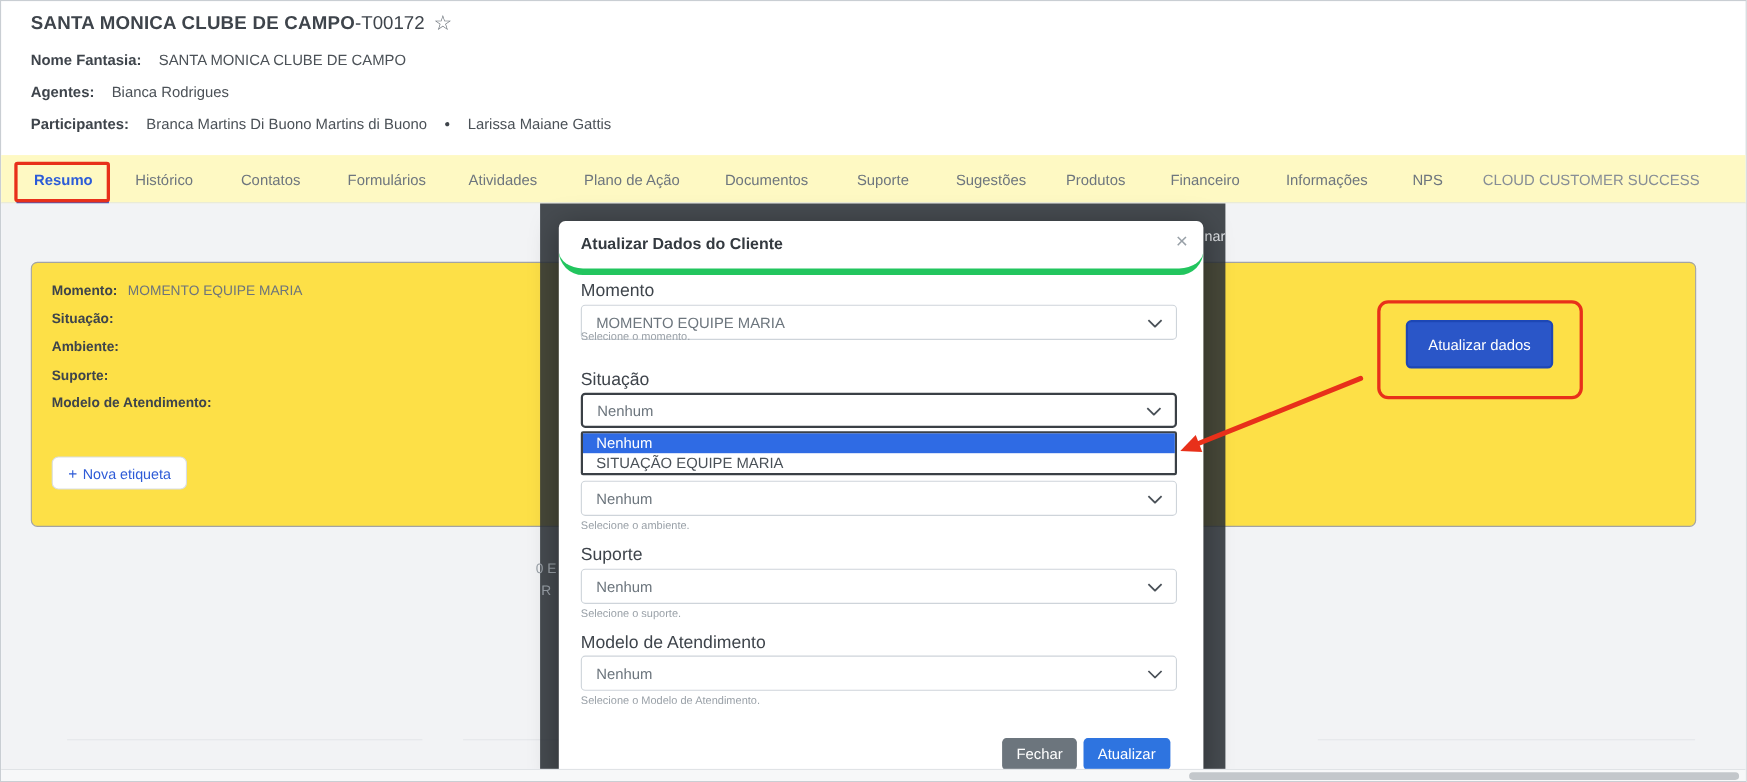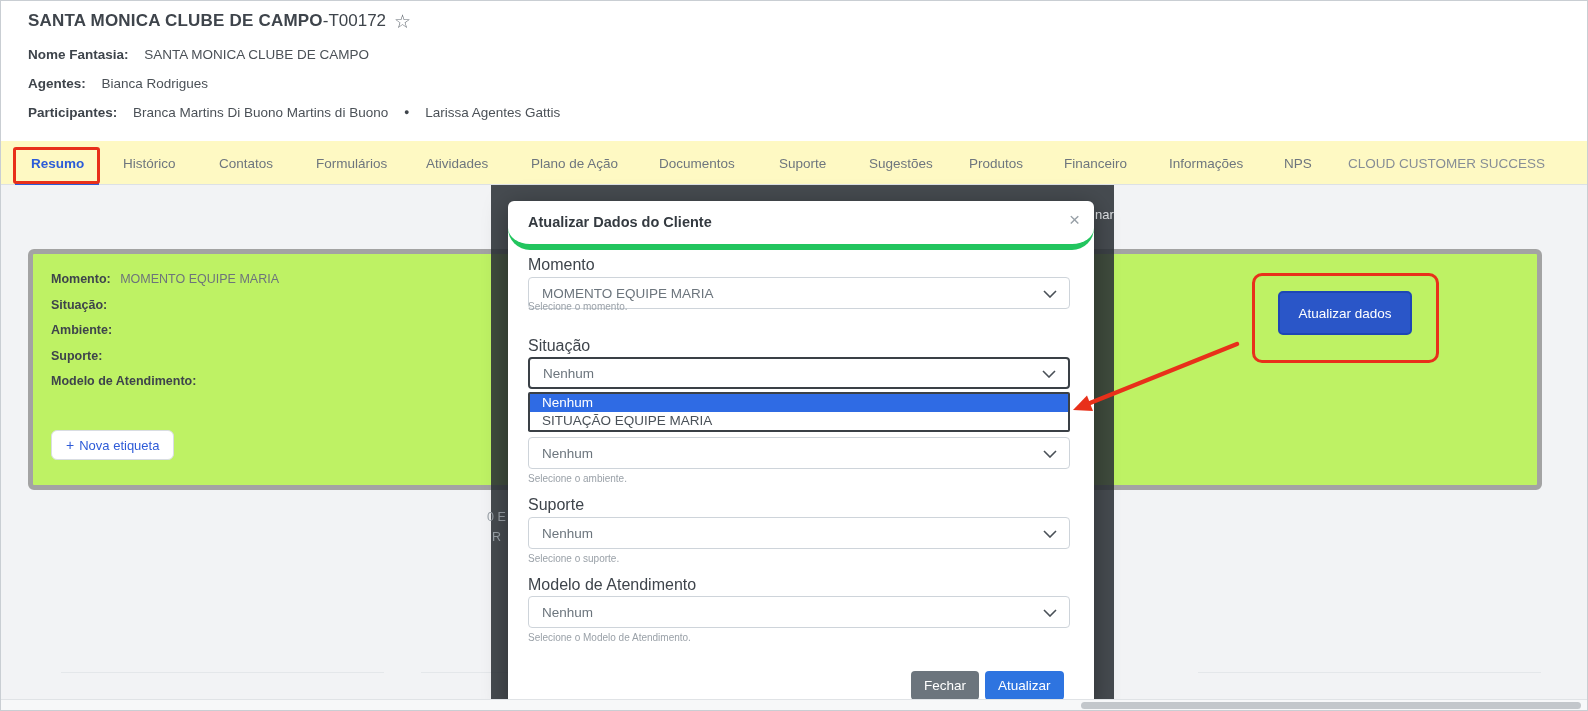--- a/index.html
+++ b/index.html
@@ -17,21 +17,21 @@
   .info-row .val{margin-left:12px;}
   .info-row .bullet{font-size:9px;color:#3e444b;margin:0 12px;vertical-align:2px;}
   
   .tabbar{position:absolute;left:0;top:140px;width:100%;height:44px;background:#fef9c3;border-bottom:1px solid #dde1e5;box-sizing:border-box;}
   .tab{position:absolute;top:15px;font-size:13.5px;color:#6e767e;cursor:pointer;white-space:nowrap;}
   .tab.active{color:#2c5cd8;font-weight:600;}
   .tab.last{color:#878e96;}
   .tab-underline{position:absolute;left:14px;top:41px;width:84px;height:3px;background:#2c5cd8;}
   
   .content{position:absolute;left:0;top:184px;right:0;bottom:11px;background:#f2f3f5;}
-  .card{position:absolute;left:27px;top:64px;width:1514px;height:241px;background:#bef264;border:5px solid #a3a3a3;border-radius:6px;box-sizing:border-box;}
+  .card{position:absolute;left:27px;top:53px;width:1514px;height:241px;background:#fde047;border:1px solid #a3a3a3;border-radius:6px;box-sizing:border-box;}
   .cfield{position:absolute;left:18px;font-size:12.5px;white-space:nowrap;}
   .cfield .clbl{font-weight:700;color:#3e444b;}
   .cfield .cval{color:#6d747b;margin-left:6px;}
   .new-tag-btn{position:absolute;left:18px;top:176px;height:28px;display:inline-flex;align-items:center;padding:0 14px;
     border:1px solid #d9dde2;border-radius:6px;background:#fff;color:#2e5bd7;font-size:13px;cursor:pointer;}
   .new-tag-btn .plus{margin-right:5px;font-size:14px;}
   .update-btn{position:absolute;left:1277px;top:290px;width:134px;height:44px;background:#2a56c8;border:2px solid #1d47b5;
     border-radius:5px;color:#fff;font-size:13.5px;display:flex;align-items:center;justify-content:center;cursor:pointer;box-sizing:border-box;z-index:5;}
   .divider{position:absolute;height:1px;background:#e4e7ea;top:487px;}
   
@@ -84,21 +84,21 @@
     <span class="val">SANTA MONICA CLUBE DE CAMPO</span>
   </div>
   <div class="info-row" style="top:75px;">
     <span class="lbl">Agentes:</span>
     <span class="val">Bianca Rodrigues</span>
   </div>
   <div class="info-row" style="top:104px;">
     <span class="lbl">Participantes:</span>
     <span class="val">Branca Martins Di Buono Martins di Buono</span>
     <span class="bullet">●</span>
-    <span>Larissa Agentes Gattis</span>
+    <span>Larissa Maiane Gattis</span>
   </div>
 
   <div class="tabbar">
     <span class="tab active" style="left:30px;">Resumo</span>
     <span class="tab" style="left:122px;">Histórico</span>
     <span class="tab" style="left:218px;">Contatos</span>
     <span class="tab" style="left:315px;">Formulários</span>
     <span class="tab" style="left:425px;">Atividades</span>
     <span class="tab" style="left:530px;">Plano de Ação</span>
     <span class="tab" style="left:658px;">Documentos</span>

